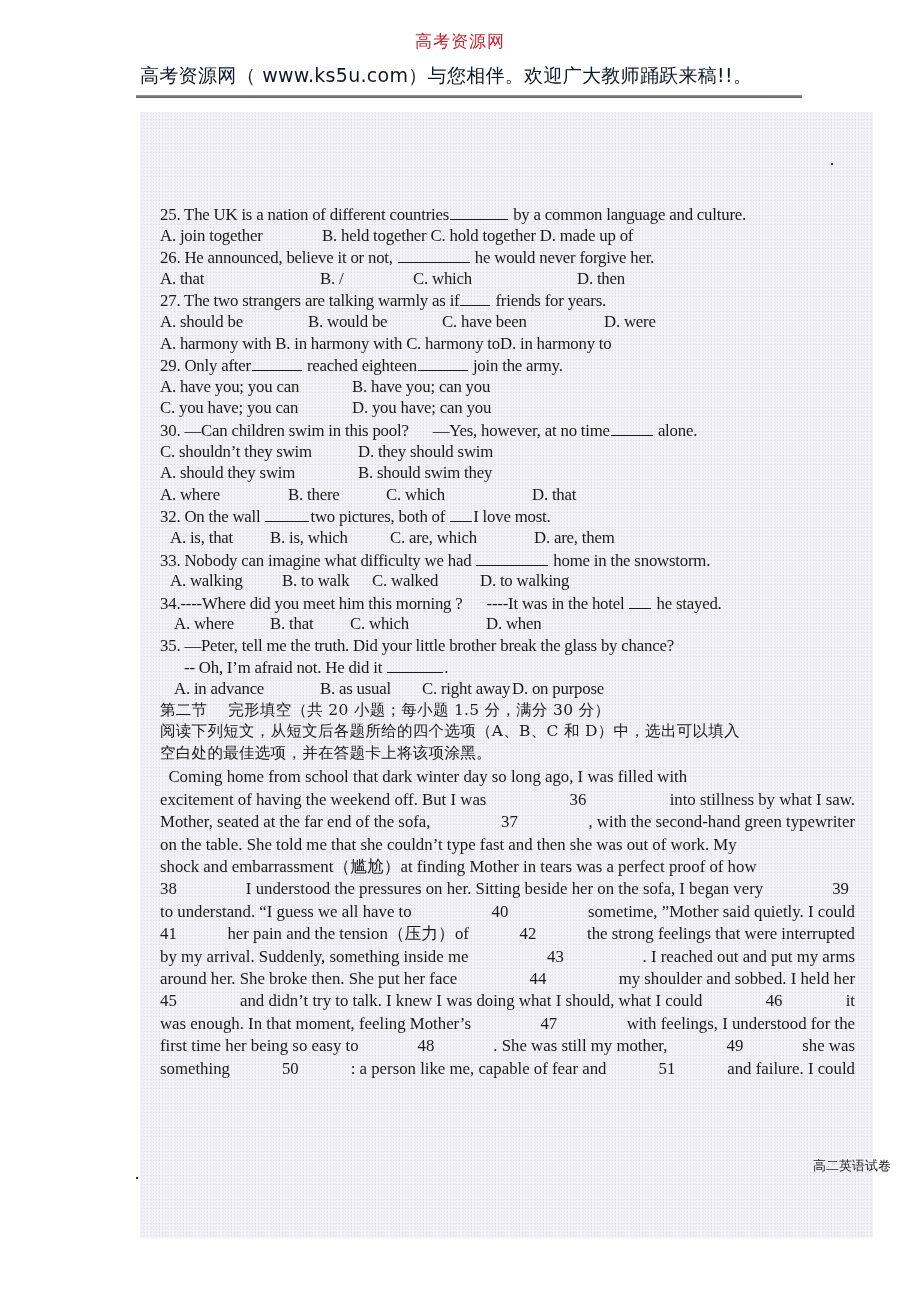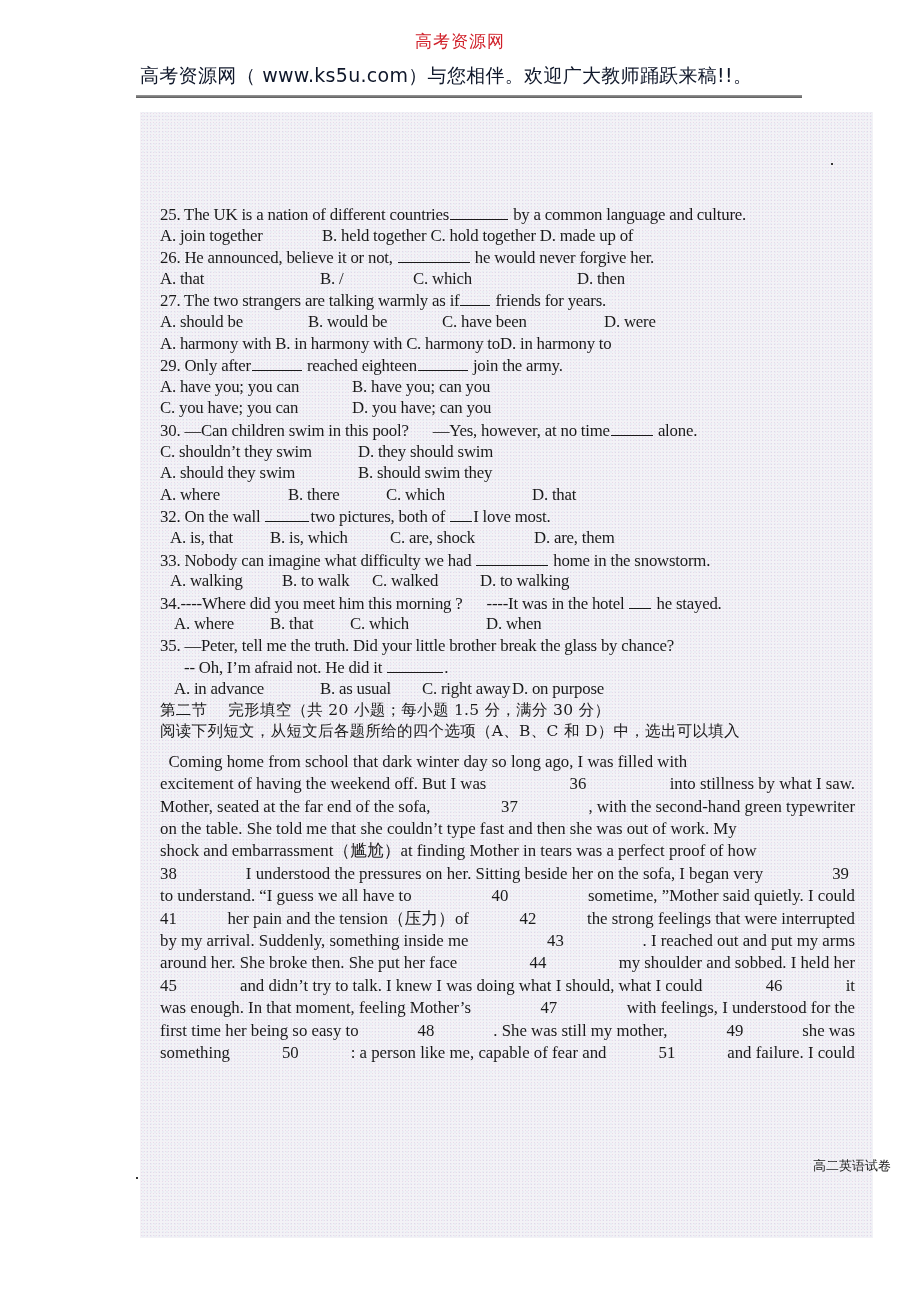--- a/index.html
+++ b/index.html
@@ -128,21 +128,21 @@
     <span class="opt" style="width:128px">A. where</span><span class="opt" style="width:98px">B. there</span><span class="opt" style="width:146px">C. which</span><span class="opt">D. that</span>
   </div>
 
   <div class="line">
     <span>32.</span>
     <span>On the wall</span>
     <span class="blank" style="width:44px"></span><span>two pictures, both of</span>
     <span class="blank" style="width:22px"></span><span>I love most.</span>
   </div>
   <div class="line indent">
-    <span class="opt" style="width:100px">A. is, that</span><span class="opt" style="width:120px">B. is, which</span><span class="opt" style="width:144px">C. are, shock</span><span class="opt">D. are, them</span>
+    <span class="opt" style="width:100px">A. is, that</span><span class="opt" style="width:120px">B. is, which</span><span class="opt" style="width:144px">C. are, which</span><span class="opt">D. are, them</span>
   </div>
 
   <div class="line">
     <span>33.</span>
     <span>Nobody can imagine what difficulty we had</span>
     <span class="blank" style="width:72px"></span>
     <span>home in the snowstorm.</span>
   </div>
   <div class="line indent">
     <span class="opt" style="width:112px">A. walking</span><span class="opt" style="width:90px">B. to walk</span><span class="opt" style="width:108px">C. walked</span><span class="opt">D. to walking</span>
@@ -164,22 +164,23 @@
   <div class="line" style="padding-left:24px">
     <span>-- Oh, I’m afraid not. He did it</span>
     <span class="blank" style="width:56px"></span><span>.</span>
   </div>
   <div class="line" style="padding-left:14px">
     <span class="opt" style="width:146px">A. in advance</span><span class="opt" style="width:102px">B. as usual</span><span class="opt" style="width:90px">C. right away</span><span class="opt">D. on purpose</span>
   </div>
 
   <div class="line cn" style="white-space:pre">第二节    完形填空（共 20 小题；每小题 1.5 分，满分 30 分）</div>
   <div class="line cn">阅读下列短文，从短文后各题所给的四个选项（A、B、C 和 D）中，选出可以填入</div>
-
-  <div style="margin-top:8px">
+  <div class="line cn">空白处的最佳选项，并在答题卡上将该项涂黑。</div>
+
+  <div style="margin-top:2px">
     <div class="para-line" style="white-space:pre">
       <span style="white-space:pre">  Coming home from school that dark winter day so long ago, I was filled with</span>
     </div>
     <div class="para-line">
       <span>excitement of having the weekend off. But I was</span>
       <span class="num">36</span>
       <span>into stillness by what I saw.</span>
     </div>
     <div class="para-line">
       <span>Mother, seated at the far end of the sofa,</span>

